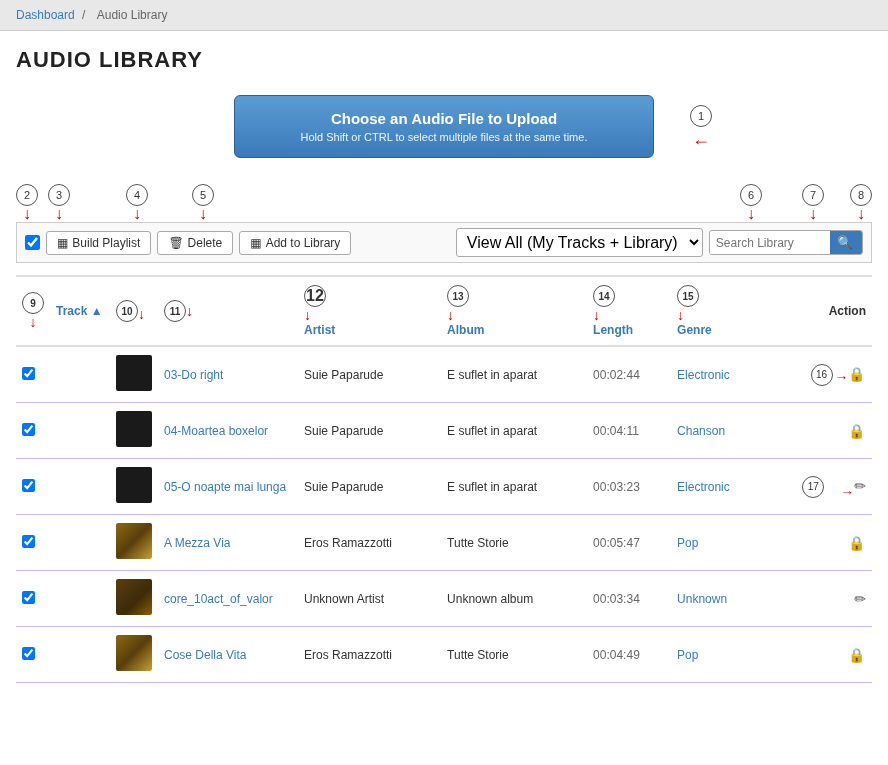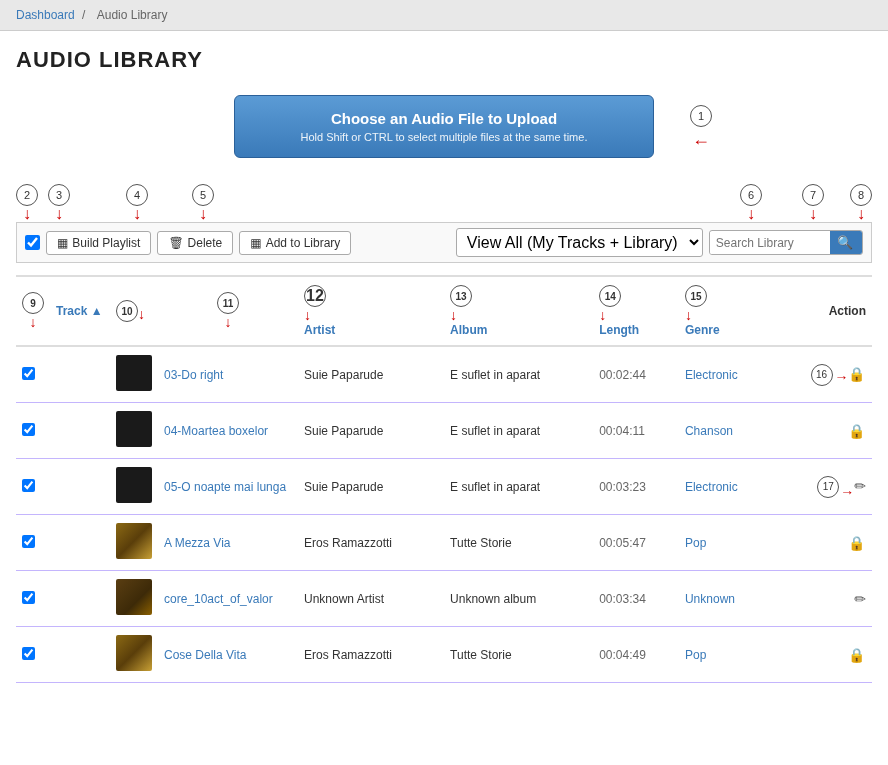--- a/index.html
+++ b/index.html
@@ -279,21 +279,21 @@
             <span>Track ▲</span>
           </div>
         </th>
         <th style="width:44px;">
           <div style="display:flex;flex-direction:row;align-items:flex-end;">
             <span class="ann-circle" style="font-size:10px;">10</span>
             <span style="color:#c00;font-size:14px;">↓</span>
           </div>
         </th>
         <th style="width:140px;">
-          <div style="display:flex;flex-direction:column;align-items:center;">
+          <div style="display:flex;flex-direction:row;align-items:center;">
             <span class="ann-circle" style="font-size:10px;">11</span>
             <span style="color:#c00;font-size:14px;">↓</span>
           </div>
         </th>
         <th style="color:#3a7ab9;cursor:pointer;">
           <div style="display:flex;flex-direction:column;align-items:flex-start;">
             <span class="ann-circle" style="font-size:16px;">12</span>
             <span style="color:#c00;font-size:14px;">↓</span>
             <span>Artist</span>
           </div>
@@ -350,21 +350,21 @@
         </tr>
         <tr>
           <td><input type="checkbox" checked="" style=""></td>
           <td></td>
           <td><div style="width: 36px; height: 36px; border-radius: 2px; display: inline-block; background: rgb(26, 26, 26);"></div></td>
           <td><a href="#" class="track-link">05-O noapte mai lunga</a></td>
           <td>Suie Paparude</td>
           <td>E suflet in aparat</td>
           <td class="length-val">00:03:23</td>
           <td><a href="#" class="genre-link">Electronic</a></td>
-          <td class="action-icons" style="position: relative;"><span style="display: inline-flex; align-items: flex-end; gap: 1px;">
+          <td class="action-icons" style="position: relative;"><span style="display: inline-flex; align-items: flex-end; gap: 16px;">
               <span class="ann-circle" style="font-size: 10px;">17</span>
               <span style="color: rgb(204, 0, 0); font-size: 14px;">→</span>
             </span><span class="icon-edit">✏</span></td>
         </tr>
         <tr>
           <td><input type="checkbox" checked="" style=""></td>
           <td></td>
           <td><div style="width: 36px; height: 36px; border-radius: 2px; display: inline-block; background: linear-gradient(135deg, rgb(139, 105, 20) 0%, rgb(90, 62, 10) 50%, rgb(200, 160, 53) 100%);"></div></td>
           <td><a href="#" class="track-link">A Mezza Via</a></td>
           <td>Eros Ramazzotti</td>

